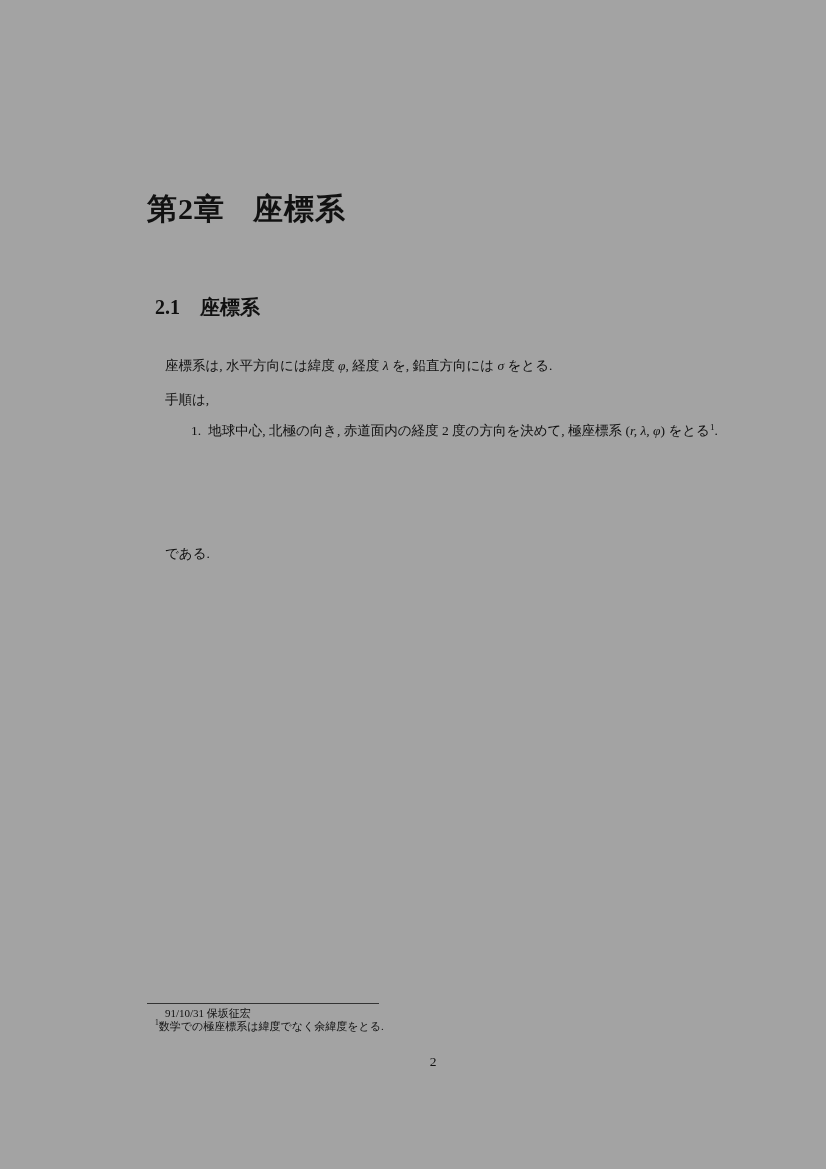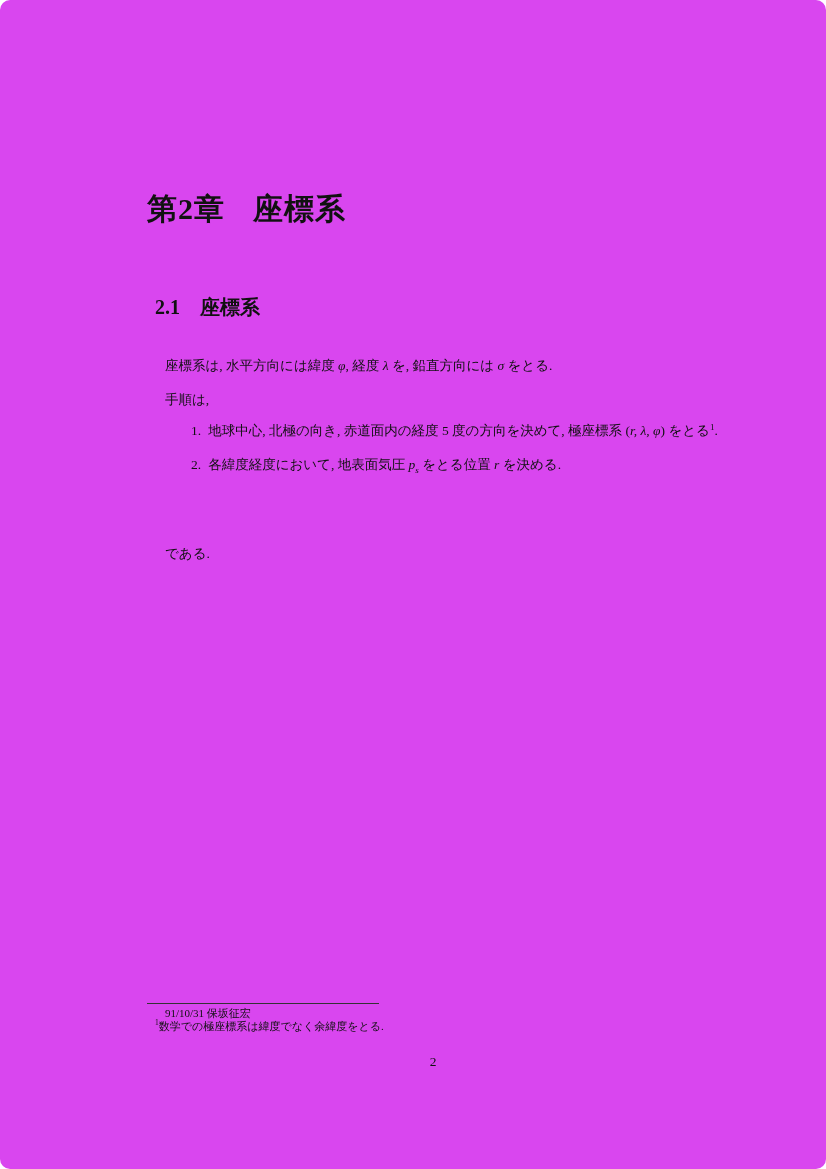--- a/index.html
+++ b/index.html
@@ -1,24 +1,23 @@
 <!DOCTYPE html>
 <html><head>
 <meta charset="utf-8">
 <style>
   html, body { margin: 0; padding: 0; background: #ffffff; }
   .page {
     position: relative;
     width: 826px;
     height: 1169px;
-    background: #d946ef;
+    background: #a3a3a3;
     color: #111111;
     font-family: "Liberation Serif", "DejaVu Serif", serif;
     overflow: hidden;
-    border-radius: 10px;
   }
   .abs { position: absolute; }
   .chapter {
     left: 147px; top: 192px;
     font-size: 30px; font-weight: bold;
     letter-spacing: 1px;
     line-height: 1.1;
     margin: 0;
   }
   .chapter .chapter-title { margin-left: 28px; }
@@ -92,26 +91,23 @@
     <span>2.1</span><span class="section-title">座標系</span>
   </h2>
 
   <p class="abs body-text intro">
     <span>座標系は, 水平方向には緯度 </span><span class="mi">φ</span><span>, 経度 </span><span class="mi">λ</span><span> を, 鉛直方向には </span><span class="mi">σ</span><span> をとる.</span>
   </p>
 
   <p class="abs body-text lead">手順は,</p>
 
   <div class="abs body-text list-item li-1">
-    <span class="item-num">1.</span><span>地球中心, 北極の向き, 赤道面内の経度 5 度の方向を決めて, 極座標系 (</span><span class="mi">r, λ, φ</span><span>) をとる</span><sup>1</sup><span>.</span>
+    <span class="item-num">1.</span><span>地球中心, 北極の向き, 赤道面内の経度 2 度の方向を決めて, 極座標系 (</span><span class="mi">r, λ, φ</span><span>) をとる</span><sup>1</sup><span>.</span>
   </div>
 
-  <div class="abs body-text list-item li-2">
-    <span class="item-num">2.</span><span>各緯度経度において, 地表面気圧 </span><span class="mi">p</span><sub class="mi">s</sub><span> をとる位置 </span><span class="mi">r</span><span> を決める.</span>
-  </div>
 
 
   <p class="abs body-text outro">である.</p>
 
   <div class="abs fn-rule"></div>
 
   <div class="abs fn-date">91/10/31 保坂征宏</div>
 
   <div class="abs fn-text">
     <sup>1</sup><span>数学での極座標系は緯度でなく余緯度をとる.</span>

